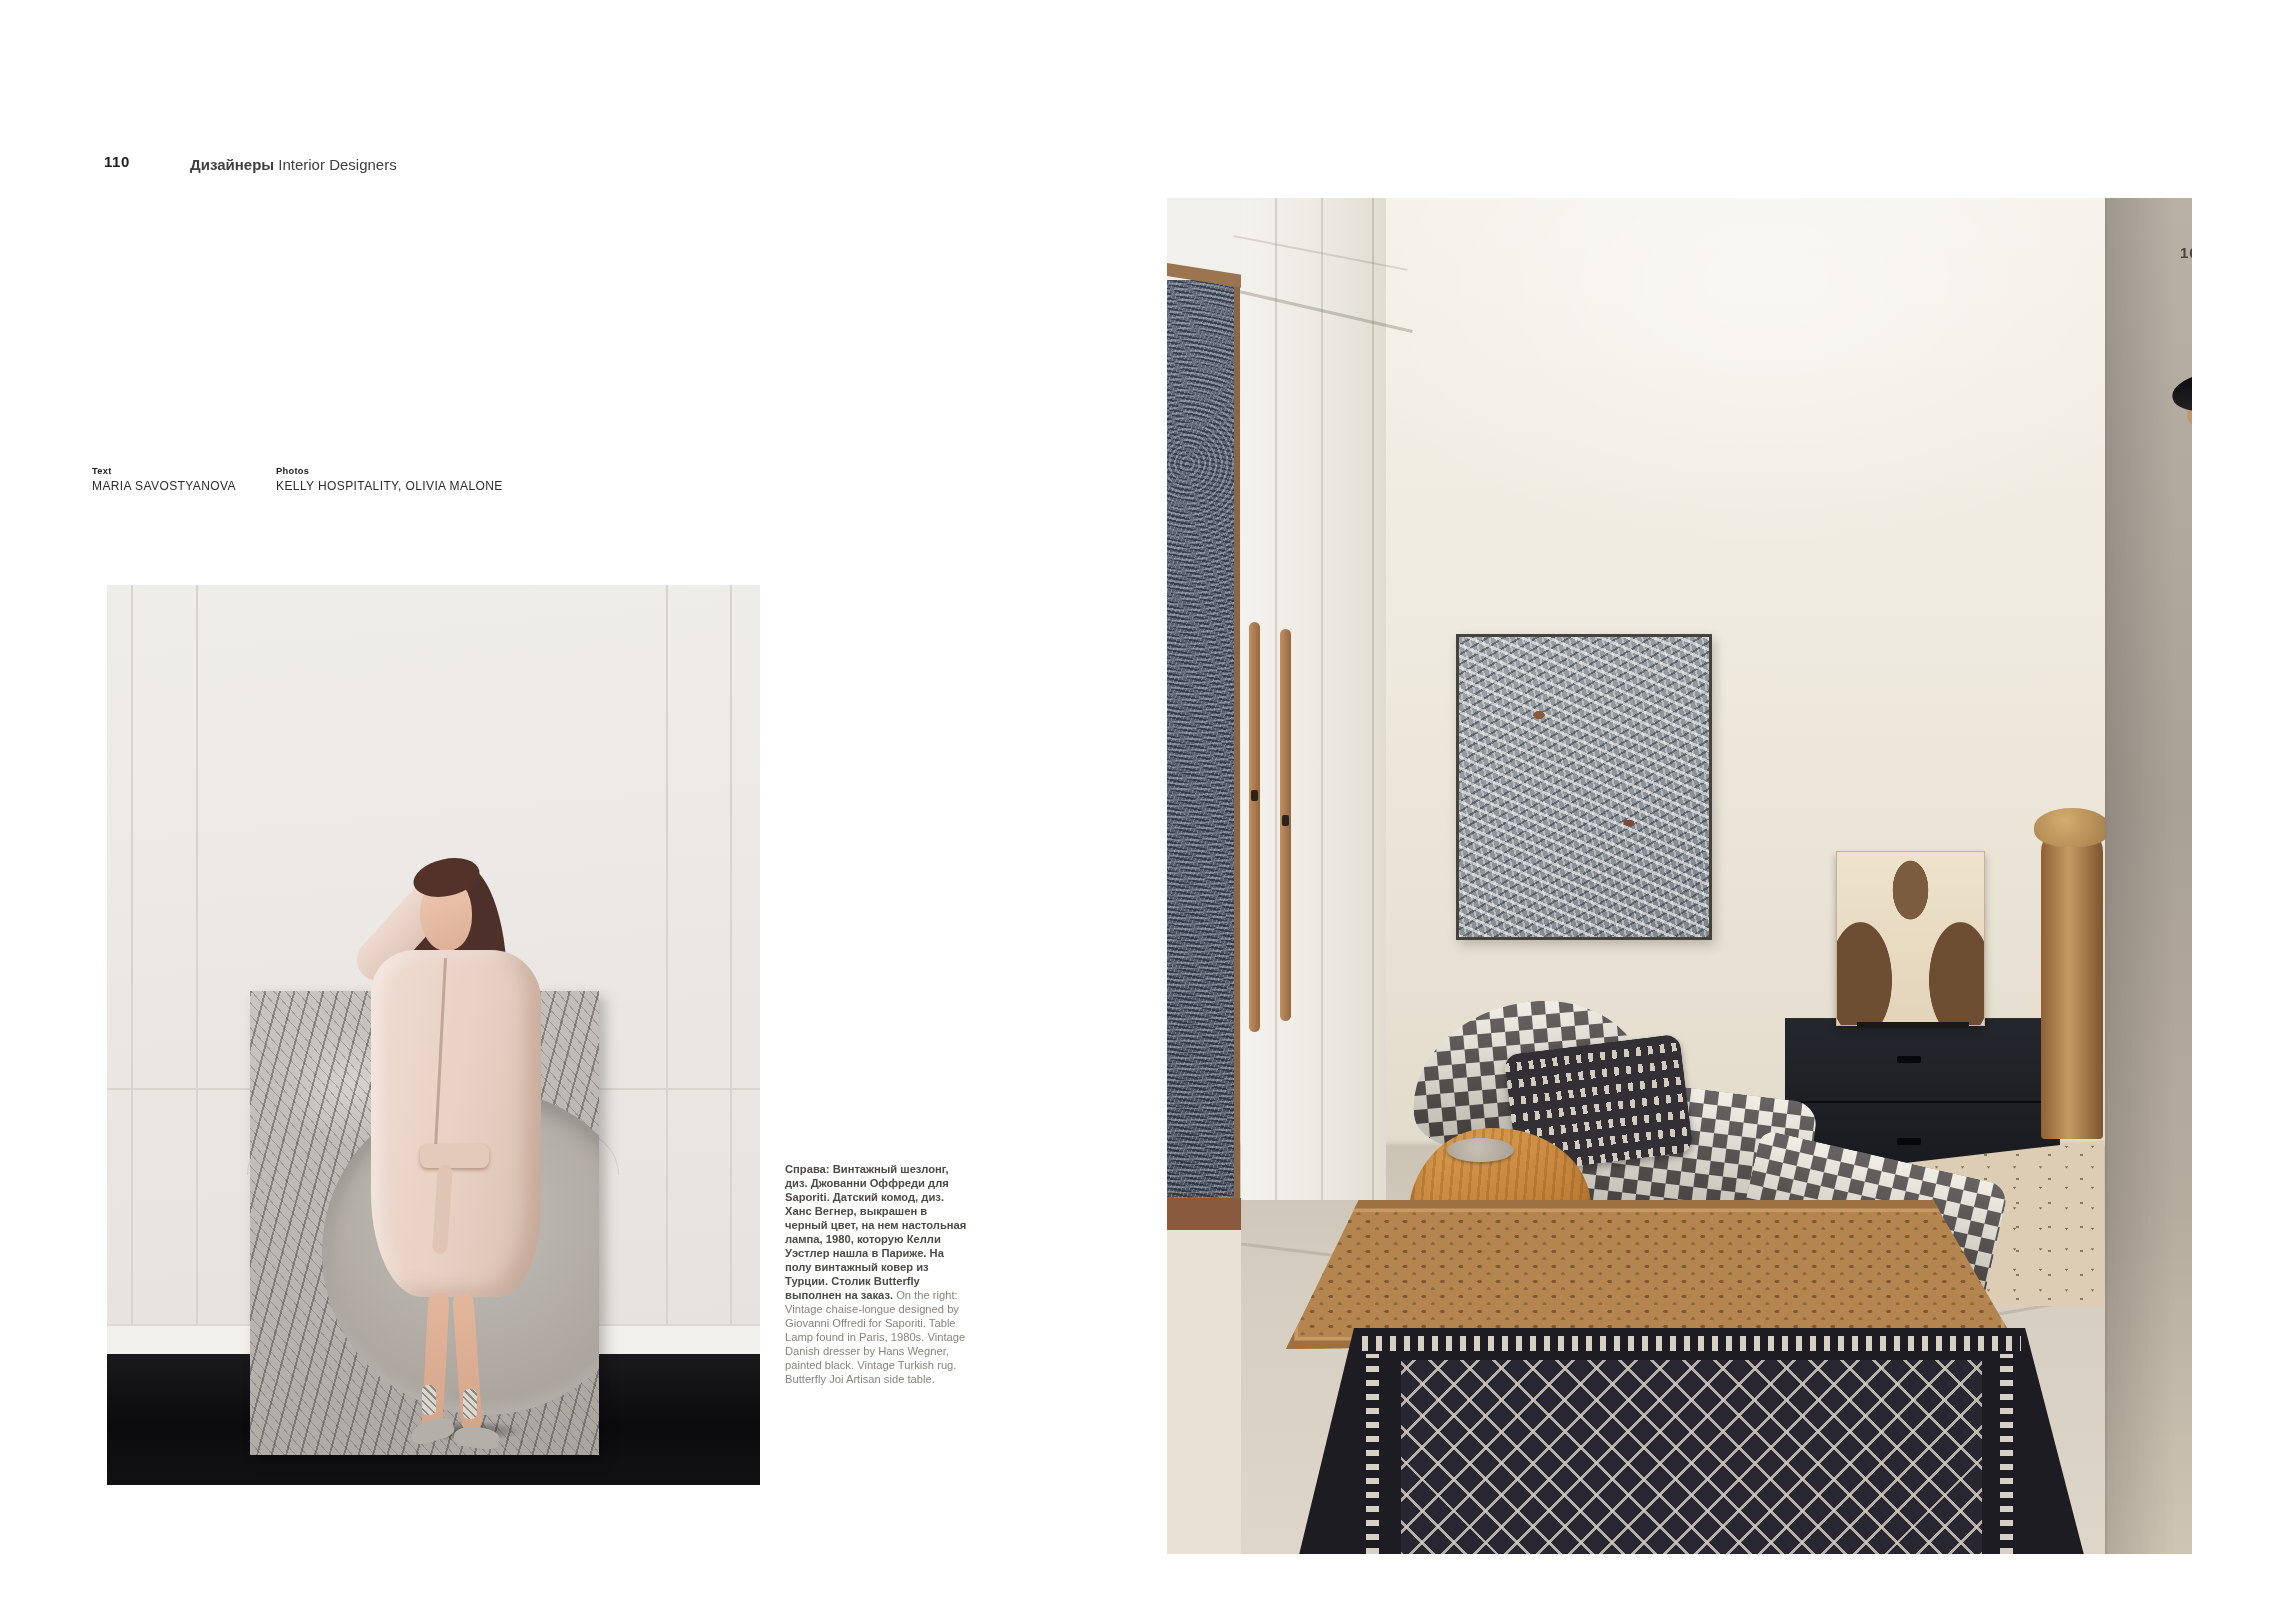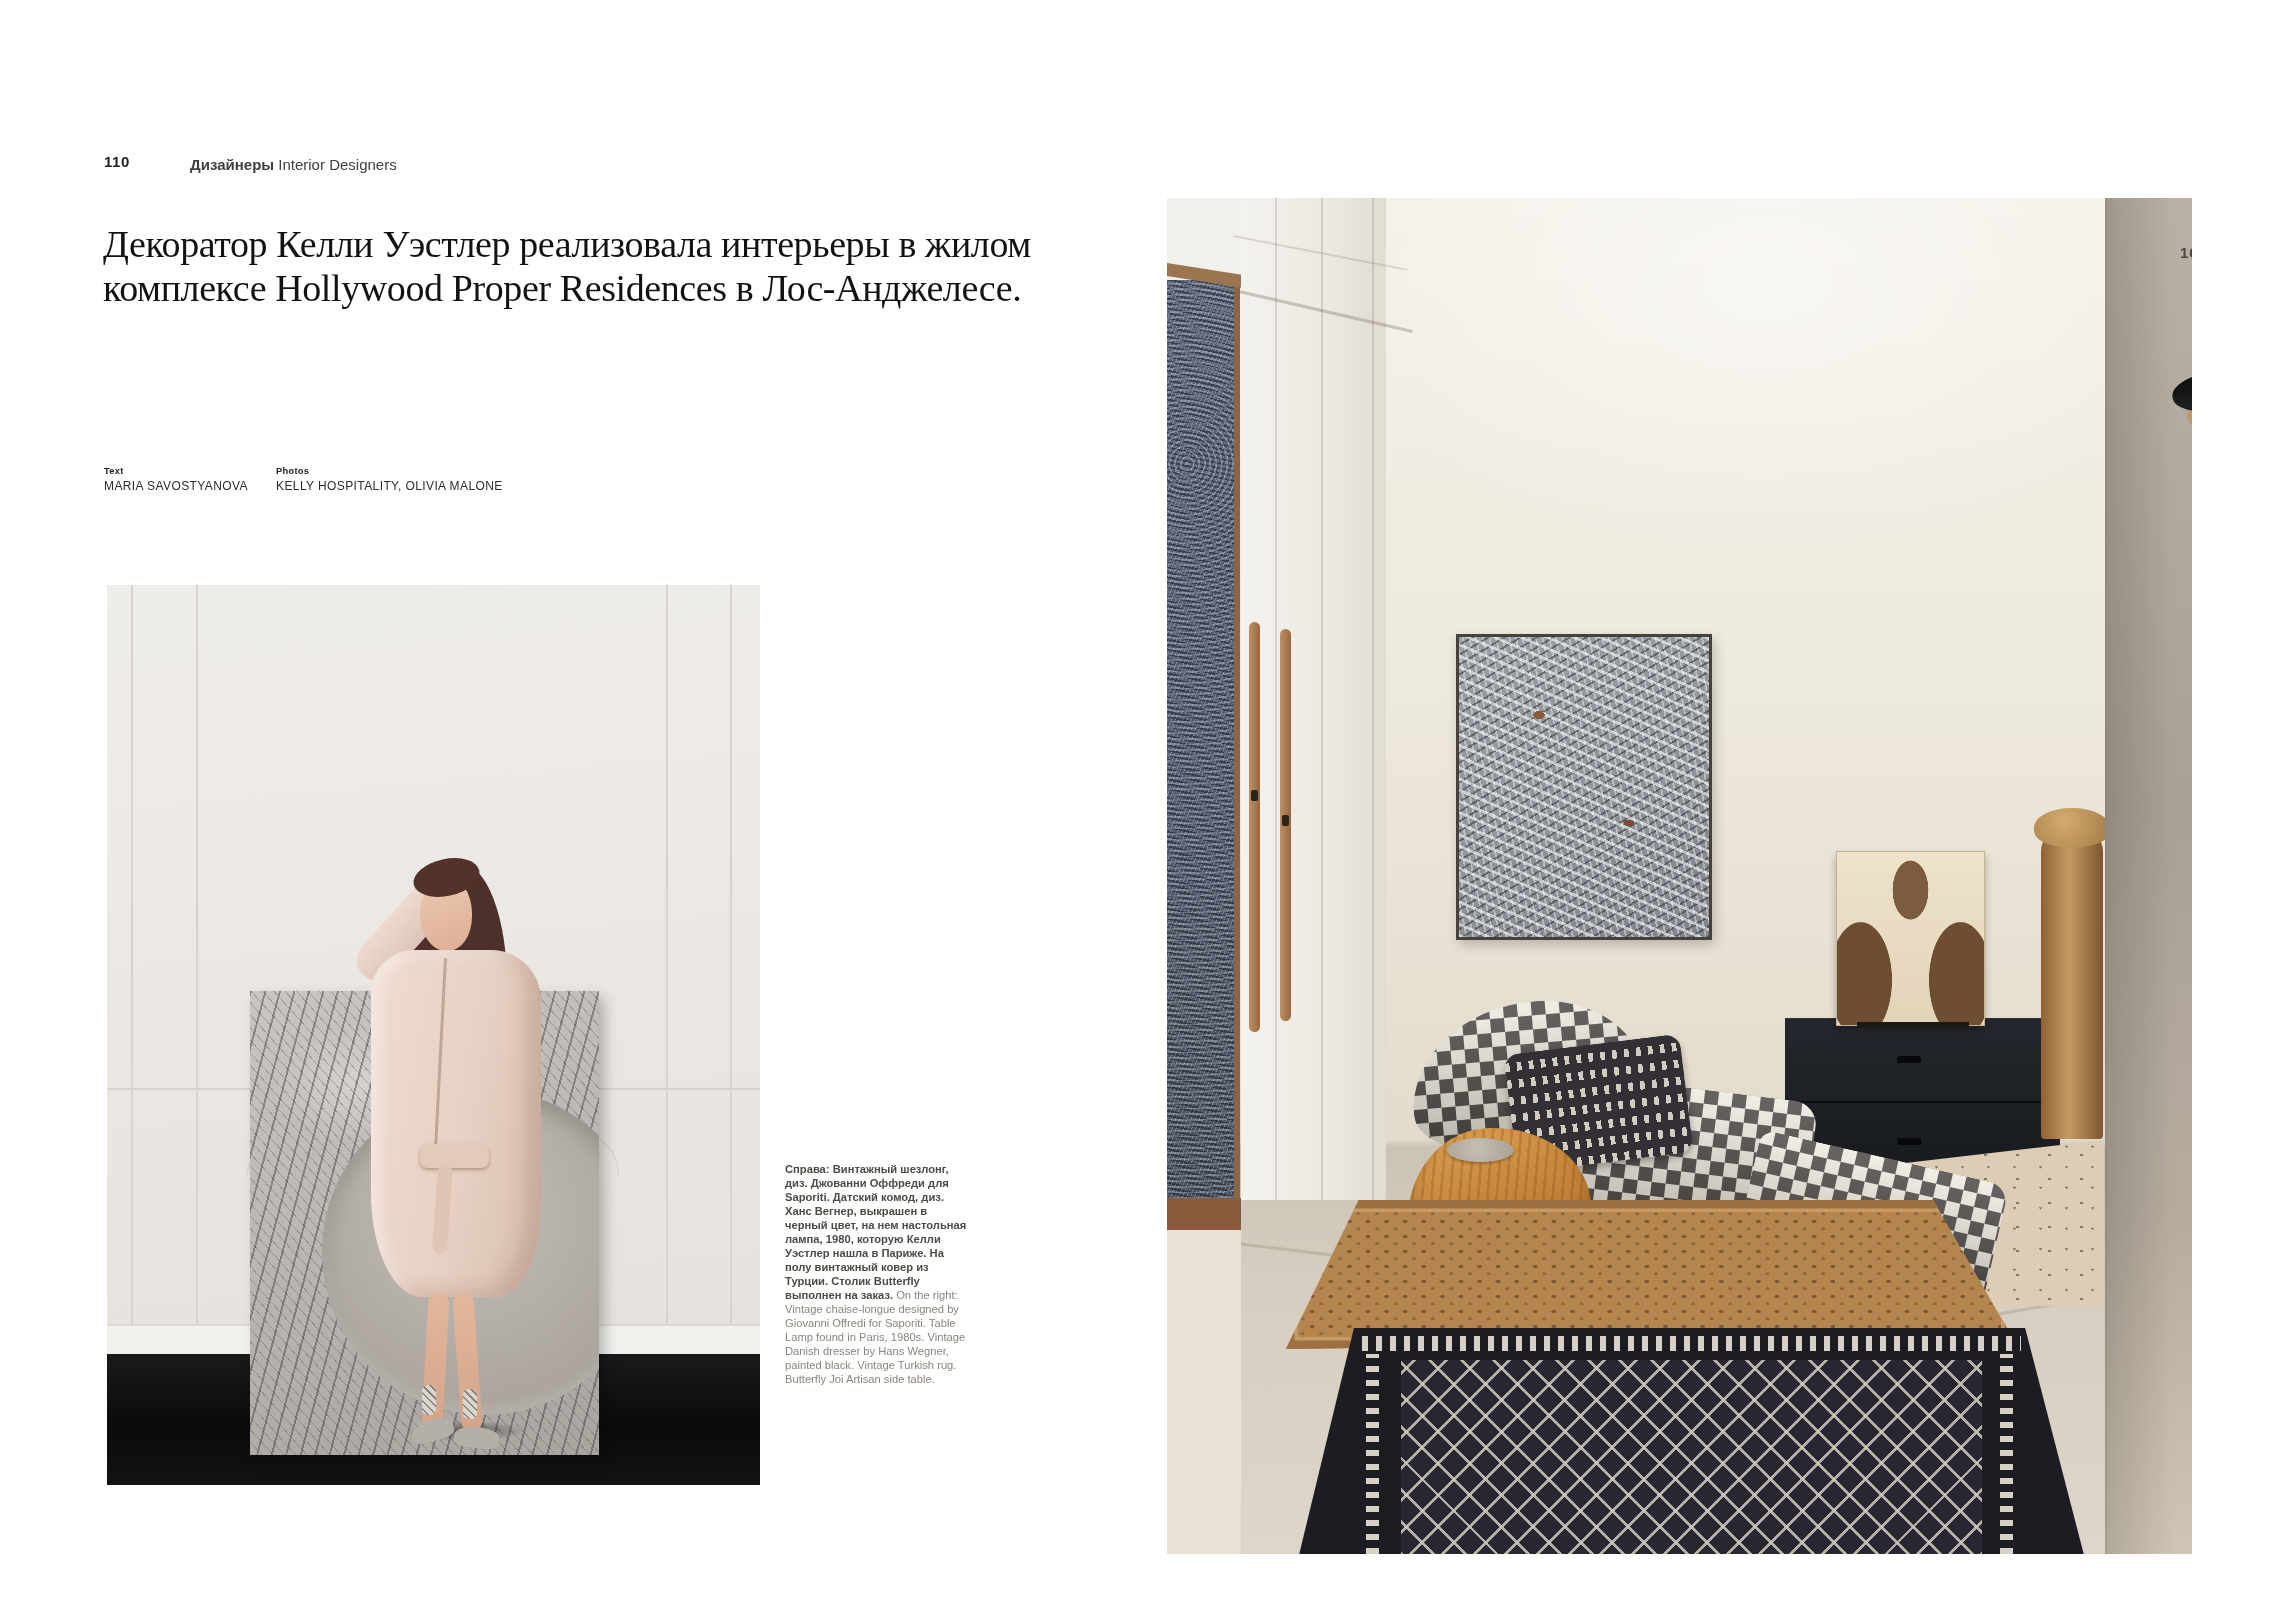--- a/index.html
+++ b/index.html
@@ -11,21 +11,21 @@
   .folio-left{left:104px;top:153px;font-size:15px;font-weight:600;letter-spacing:0.6px;color:#222;}
   .section{left:190px;top:156px;font-size:15px;color:#404040;}
   .section b{font-weight:700;}
   .headline{left:103px;top:222px;}
   .hl-ru{font-family:"Liberation Serif",serif;font-size:38px;line-height:44px;color:#121212;
          letter-spacing:-0.4px;white-space:pre-line;}
   .hl-en{margin-top:7.5px;font-size:35px;line-height:45px;color:#2a2a2a;white-space:pre-line;}
   .hl-en b{font-weight:700;letter-spacing:0.9px;color:#151515;}
   .credit-label{font-size:9.3px;font-weight:700;color:#222;letter-spacing:0.3px;}
   .credit-value{margin-top:2.8px;font-size:12px;letter-spacing:0.4px;color:#2e2c2a;}
-  .credit-col-1{left:104px;top:466px;}
+  .credit-col-1{left:92px;top:466px;}
   .credit-col-2{left:276px;top:466px;}
   .caption{left:785px;top:1162px;width:186px;text-align:left;font-size:11.2px;line-height:14px;}
   .cap-ru{font-weight:700;color:#4e4a45;}
   .cap-en{font-weight:400;color:#8a847c;}
   .folio-right{left:2180px;top:244px;font-size:15px;letter-spacing:0.9px;color:#4b463f;font-weight:600;}
 
   
   .photo-left{left:107px;top:585px;width:653px;height:900px;overflow:hidden;
               background:linear-gradient(175deg,#efedea 0%,#eae7e3 50%,#e4e0db 100%);}
   .lp-line-v{top:0;width:1.9px;height:741px;background:#d8d3cc;}
@@ -224,22 +224,20 @@
 <body>
 
 <div id="spread">
 
   <div class="abs folio-left">110</div>
   <div class="abs section">
     <b>Дизайнеры</b><span> Interior Designers</span>
   </div>
 
   <div class="abs headline">
-    <div class="hl-ru">Декоратор Келли Уэстлер реализовала интерьеры в жилом
-комплексе Hollywood Proper Residences в Лос-Анджелесе.</div>
   </div>
 
   <div class="abs credit-col-1">
     <div class="credit-label">Text</div>
     <div class="credit-value">MARIA SAVOSTYANOVA</div>
   </div>
   <div class="abs credit-col-2">
     <div class="credit-label">Photos</div>
     <div class="credit-value">KELLY HOSPITALITY, OLIVIA MALONE</div>
   </div>

